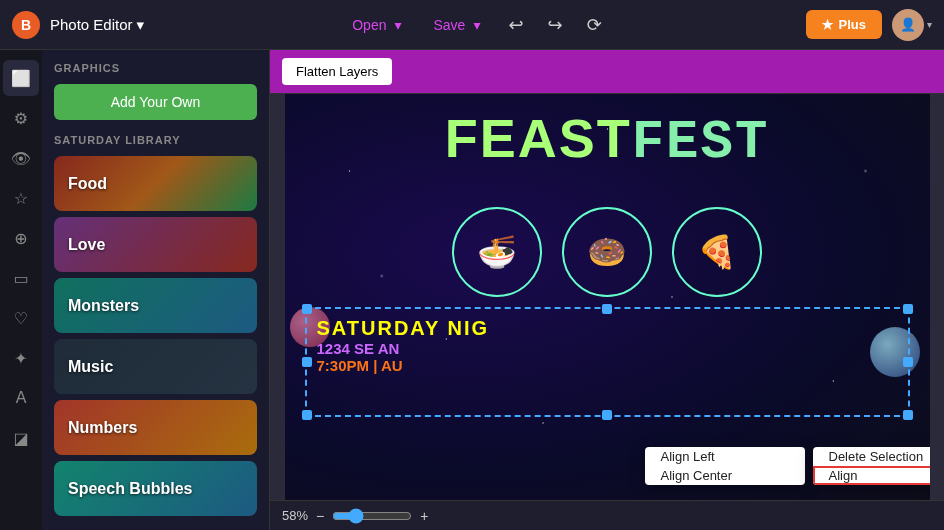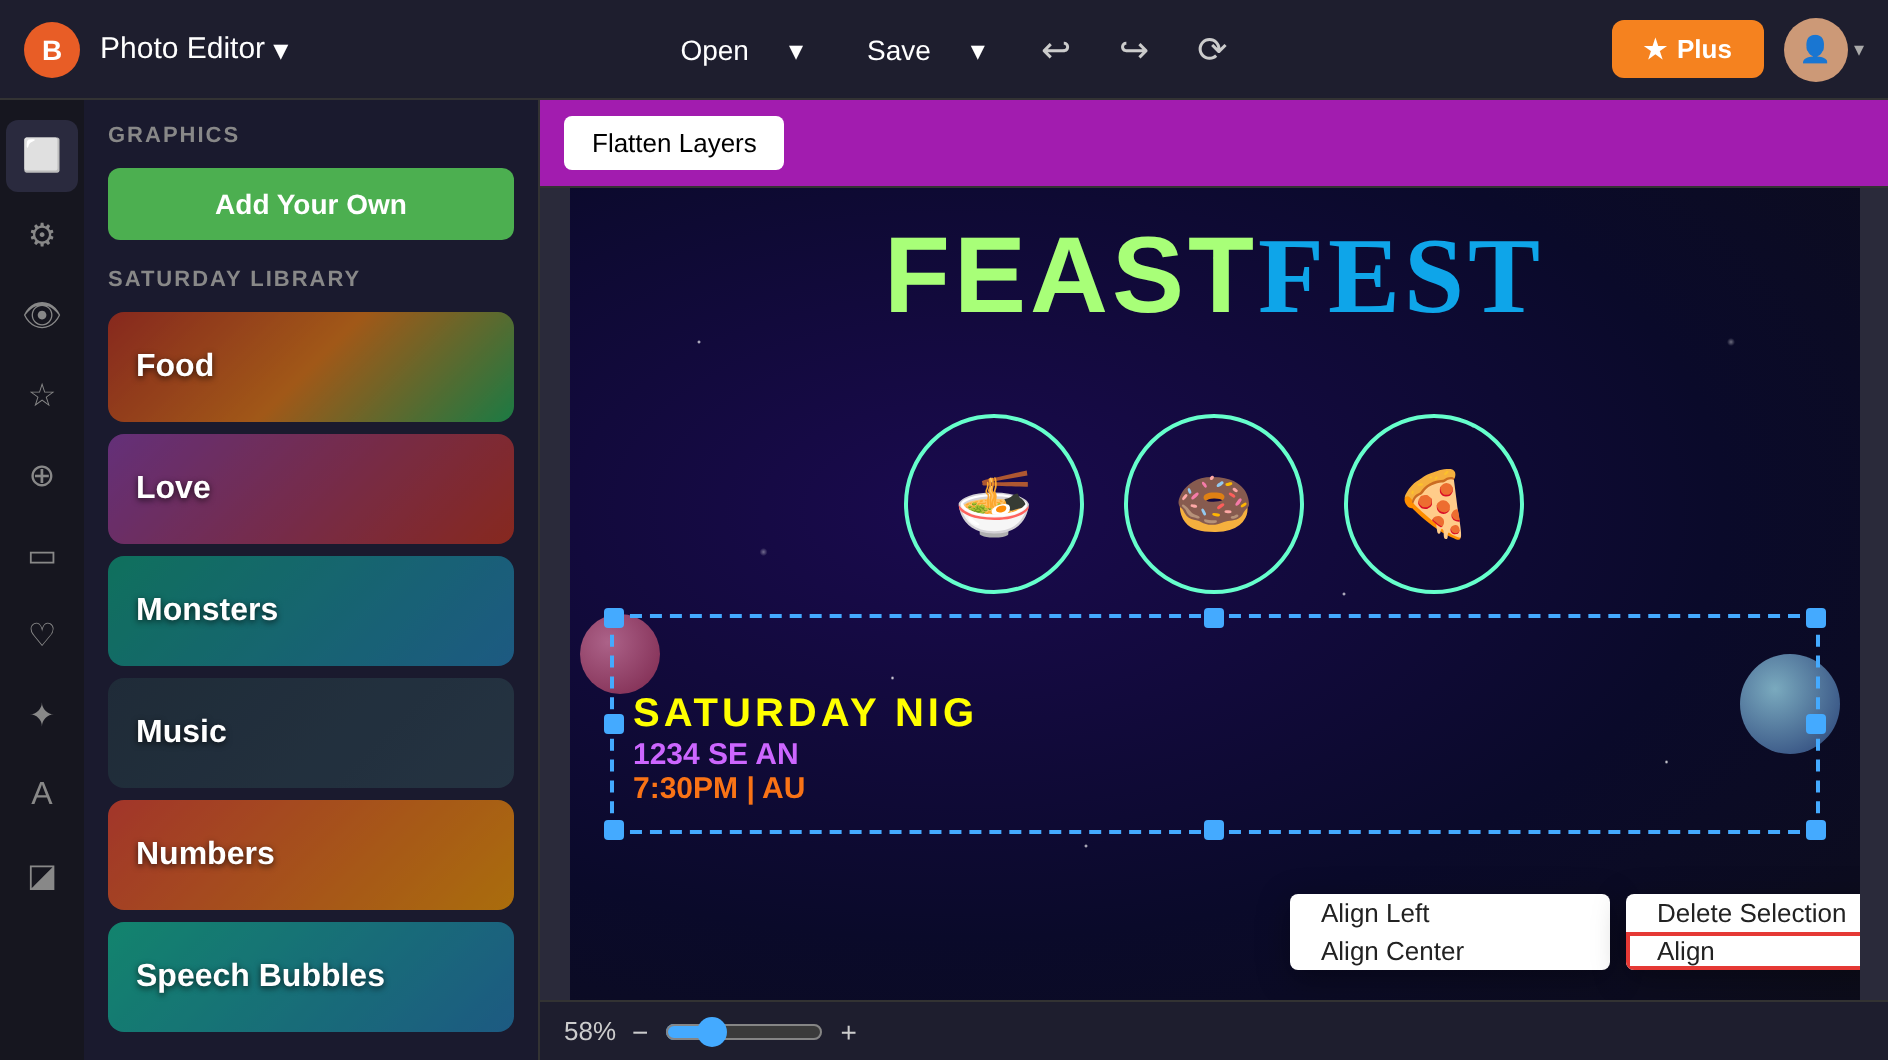--- a/index.html
+++ b/index.html
@@ -27,26 +27,26 @@
       color: #ffffff;
       font-size: 15px;
       font-weight: 500;
       display: flex; align-items: center; gap: 4px;
     }
     .topbar-spacer { flex: 1; }
     .topbar-center { display: flex; align-items: center; gap: 8px; }
     .topbar-btn {
       background: none;
       border: none;
-      color: #ffffff;
+      color: #d946ef;
       font-size: 14px;
       padding: 6px 12px;
       border-radius: 4px;
       cursor: pointer;
-      display: flex; align-items: flex-start; gap: 20px;
+      display: flex; align-items: flex-start; gap: 8px;
     }
     .icon-btn {
       background: none; border: none; color: #ccc;
       font-size: 18px; cursor: pointer; padding: 4px 8px;
     }
     .plus-btn {
       background: #f5821f;
       border: none;
       color: white;
       font-size: 13px;
@@ -105,21 +105,21 @@
       margin-bottom: 10px;
     }
     .add-own-btn {
       background: #4caf50;
       color: white;
       border: none;
       border-radius: 6px;
       padding: 10px;
       width: 100%;
       font-size: 14px;
-      font-weight: 700;
+      font-weight: 400;
       cursor: pointer;
       margin-bottom: 14px;
     }
     .graphic-lib-title {
       color: #888;
       font-size: 11px;
       font-weight: 600;
       letter-spacing: 1px;
       margin-bottom: 10px;
     }
@@ -211,21 +211,21 @@
     .canvas-title {
       position: absolute;
       top: 20px; left: 50%;
       transform: translateX(-50%);
       font-size: 54px;
       font-weight: 900;
       letter-spacing: 2px;
       white-space: nowrap;
     }
     .title-feast { color: #a8ff78; font-family: Impact, sans-serif; }
-    .title-fest { color: #0ea5e9; font-family: Liberation Serif, serif; }
+    .title-fest { color: #86efac; font-family: Liberation Mono, monospace; }
     .icons-row {
       position: absolute;
       top: 120px; left: 50%;
       transform: translateX(-50%);
       display: flex; gap: 20px;
     }
     .icon-circle {
       width: 90px; height: 90px;
       border: 2px solid #66ffcc;
       border-radius: 50%;
@@ -412,21 +412,21 @@
         <div class="selection-border">
           <div class="selection-handle handle-tl"></div>
           <div class="selection-handle handle-tr"></div>
           <div class="selection-handle handle-bl"></div>
           <div class="selection-handle handle-br"></div>
           <div class="selection-handle handle-t"></div>
           <div class="selection-handle handle-b"></div>
           <div class="selection-handle handle-l"></div>
           <div class="selection-handle handle-r"></div>
 
-          <div style="padding: 8px 10px; margin-top: 29px;">
+          <div style="padding: 8px 10px;">
             <div style="color:#ffff00;font-size:20px;font-weight:900;font-family:Impact,sans-serif;letter-spacing:2px;">SATURDAY NIG</div>
             <div style="color:#cc66ff;font-size:15px;font-weight:bold;font-family:Impact,sans-serif;">1234 SE AN</div>
             <div style="color:#f97316;font-size:15px;font-weight:bold;font-family:Impact,sans-serif;">7:30PM | AU</div>
           </div>
         </div>
 
         <div class="context-menu-container">
 
           <div class="context-menu">
             <div class="context-menu-item">

